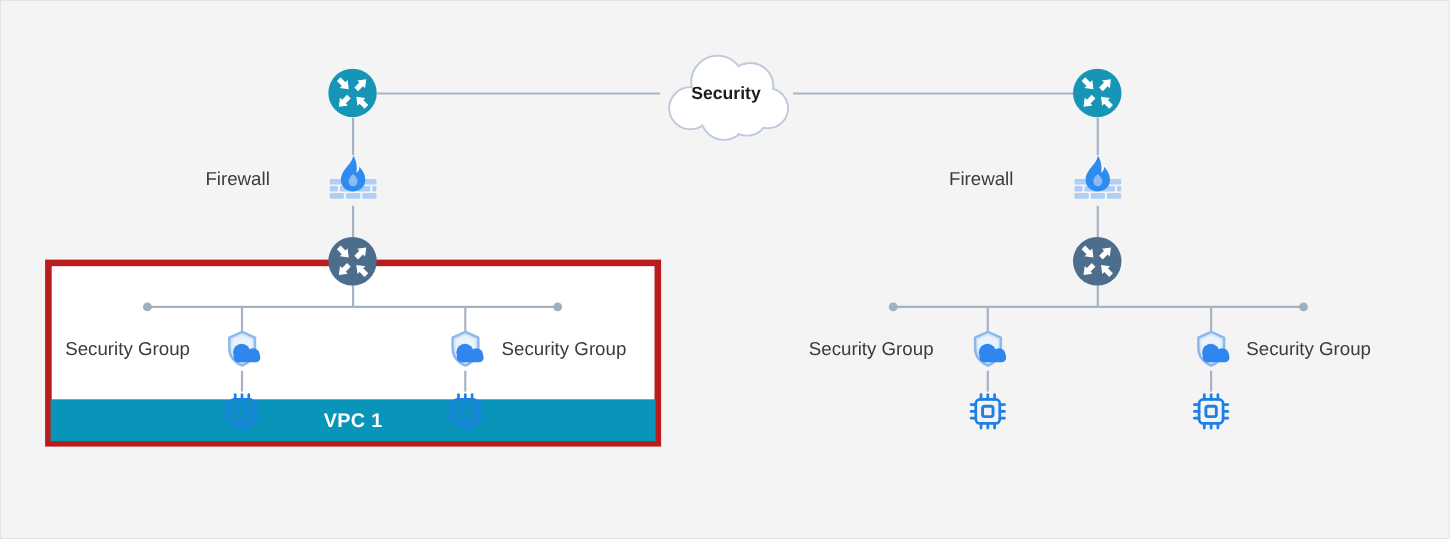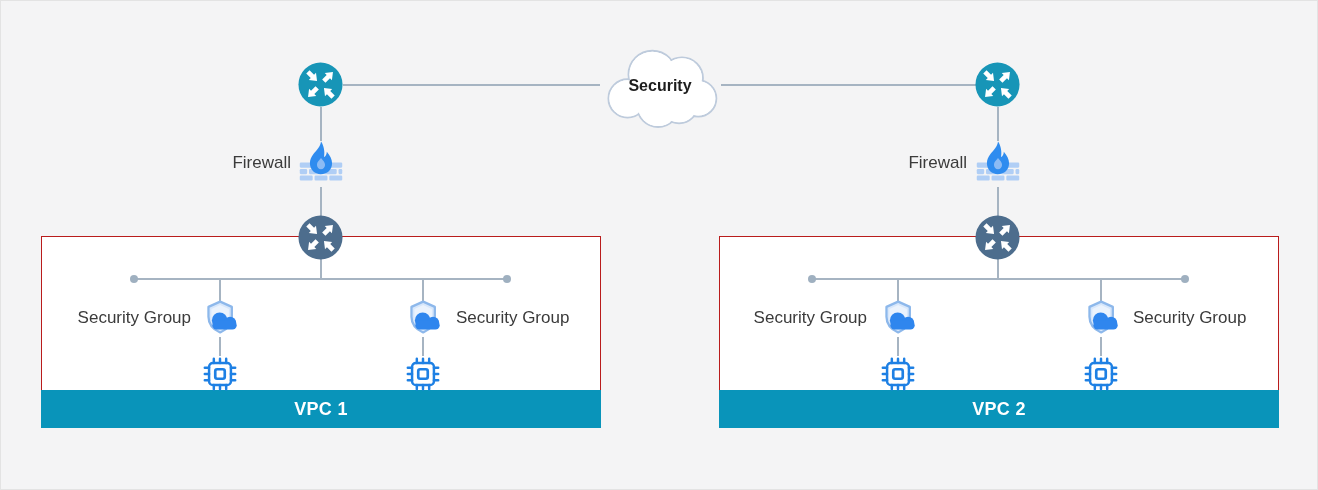--- a/index.html
+++ b/index.html
@@ -3,34 +3,34 @@
 <meta charset="utf-8">
 <style>
   html,body{margin:0;padding:0;background:#fff;}
   .canvas{
     position:relative;width:1318px;height:490px;
     background:#f4f4f5;border:1px solid #e3e3e3;box-sizing:border-box;
     font-family:"Liberation Sans",sans-serif;overflow:hidden;
   }
   .connectors{position:absolute;left:0;top:0;z-index:2;}
   .vpc-box{
-    position:absolute;top:235px;width:560px;height:192px;
-    background:#ffffff;border:1px solid #b91c1c;box-sizing:border-box;z-index:1;
+    position:absolute;top:235px;width:560px;height:170px;
+    background:#ffffff;border:6px solid #b91c1c;box-sizing:border-box;z-index:1;
   }
   .vpc-bar{
     position:absolute;left:-1px;right:-1px;bottom:-1px;height:38px;
     background:#0994ba;color:#ffffff;font-weight:bold;font-size:18px;
     display:flex;align-items:center;justify-content:center;letter-spacing:.3px;
   }
   .icon{position:absolute;z-index:3;line-height:0;}
   .label{
     position:absolute;z-index:4;font-size:17px;color:#3b3b3b;line-height:22px;
     white-space:nowrap;
   }
-  .label.r{text-align:right;}
+  .label.r{text-align:center;}
   .internet-label{
     position:absolute;z-index:5;font-weight:bold;font-size:16px;color:#1d1d1d;
     text-align:center;line-height:20px;
   }
   .router-edge-fill{fill:#1795b7;}
   .router-inner-fill{fill:#4d6d8d;}
 </style>
 </head>
 <body>
 
@@ -66,25 +66,20 @@
       <circle cx="1184" cy="278" r="4"></circle>
     </g>
   </svg>
 
   <div class="vpc-box" style="left:40px">
     <div class="vpc-bar">
       <span>VPC 1</span>
     </div>
   </div>
 
-  <div class="vpc-box" style="left:718px">
-    <div class="vpc-bar">
-      <span>VPC 2</span>
-    </div>
-  </div>
 
   <div class="icon" style="left:596px;top:42px">
     <svg width="126" height="86" viewBox="0 0 132 90">
       <g stroke="#becbdc" stroke-width="2" fill="#ffffff">
         <circle cx="32" cy="58" r="20"></circle>
           <circle cx="58" cy="33" r="25"></circle>
         <circle cx="89" cy="37" r="22"></circle>
           <circle cx="106" cy="58" r="19"></circle>
         <circle cx="64" cy="66" r="22"></circle>
           <circle cx="86" cy="64" r="20"></circle>

